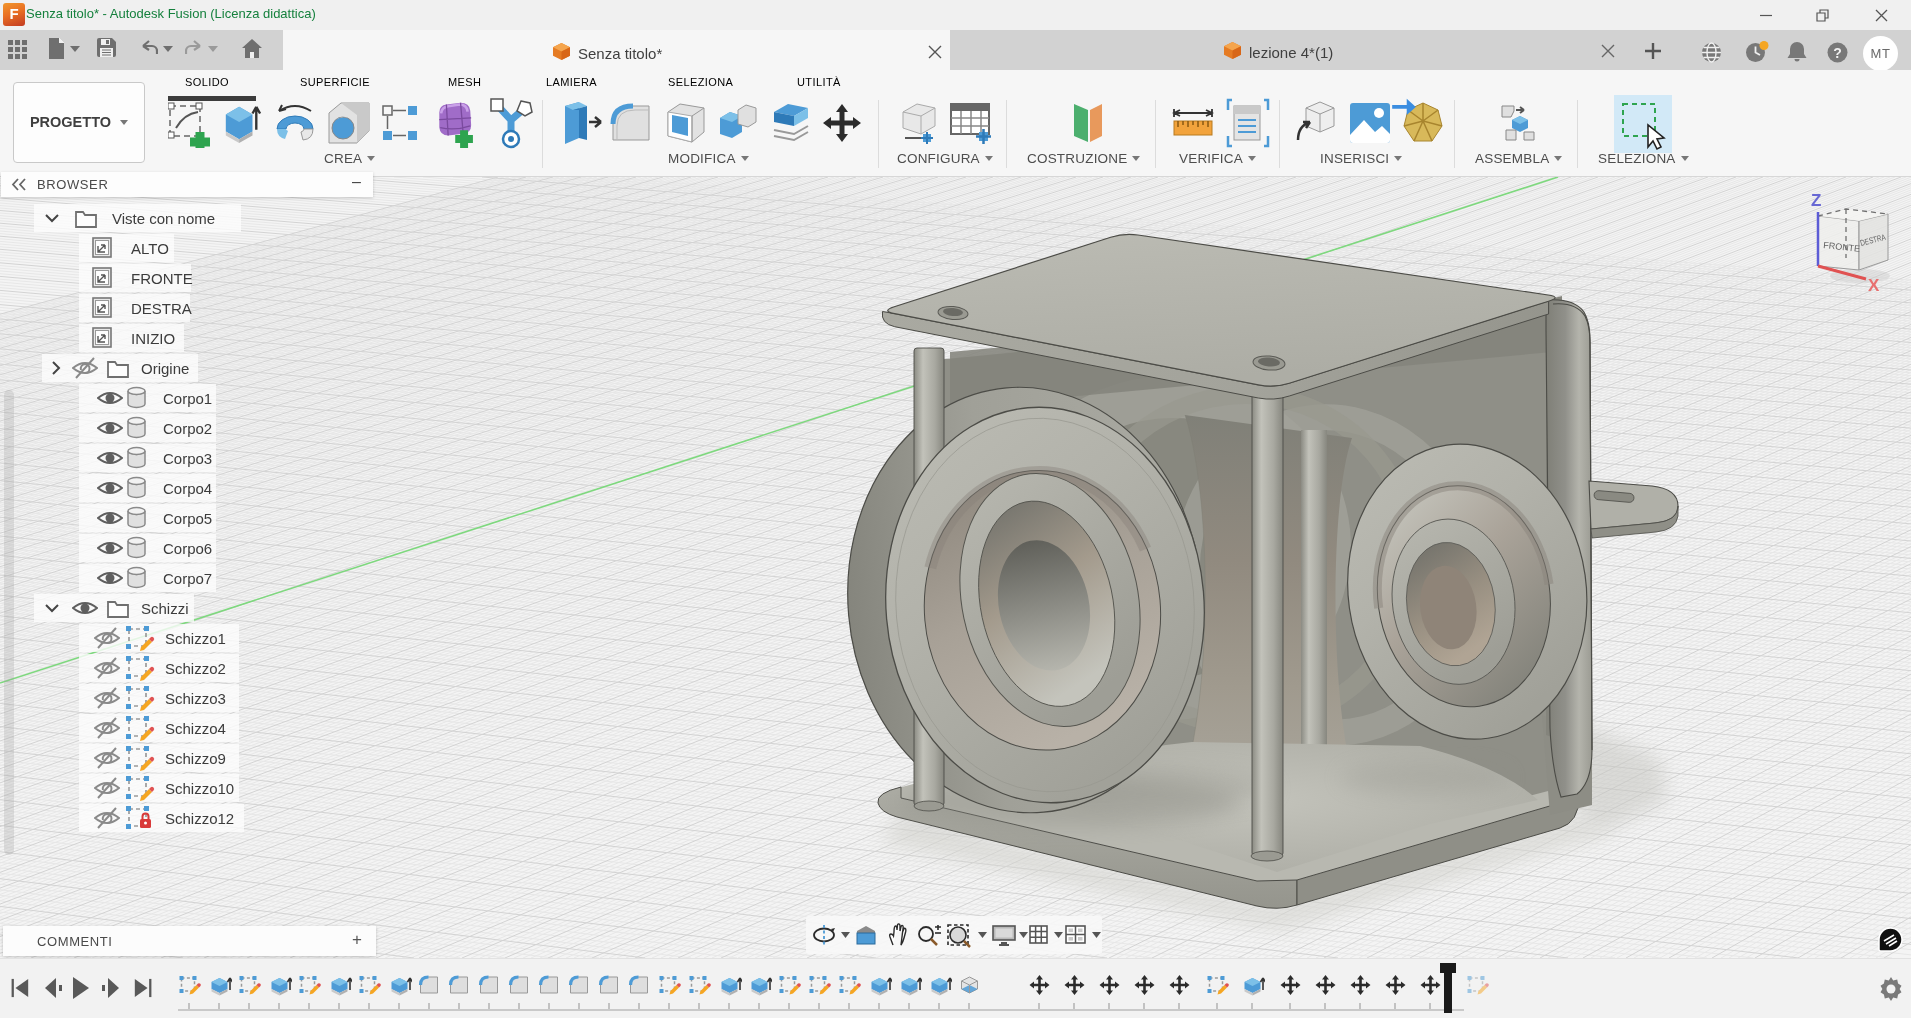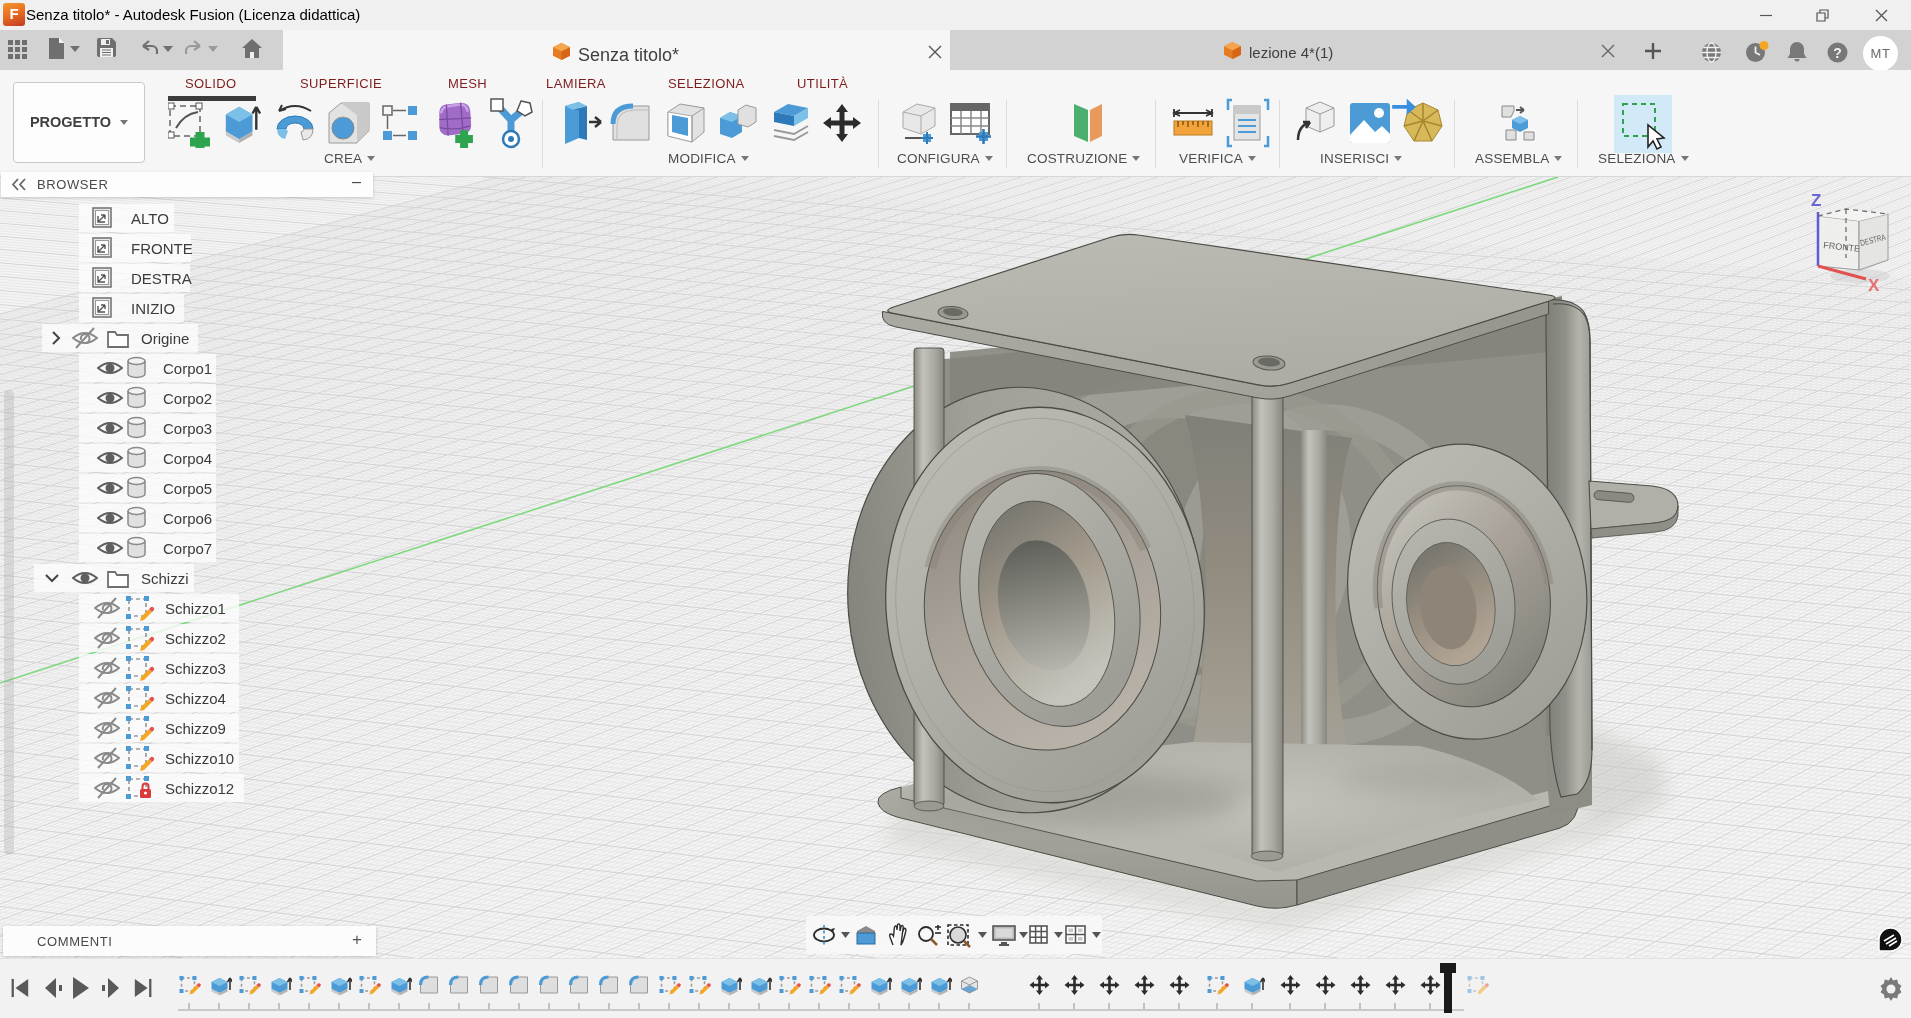--- a/index.html
+++ b/index.html
@@ -1,23 +1,23 @@
 <!DOCTYPE html>
 <html><head><meta charset="utf-8">
 <style>
 *{margin:0;padding:0;box-sizing:border-box}
 html,body{width:1911px;height:1018px;overflow:hidden;font-family:"Liberation Sans",sans-serif;background:#f3f3f3}
 #titlebar{position:absolute;left:0;top:0;width:1911px;height:30px;background:#f0f0f0}
-#titlebar .title{position:absolute;left:26px;top:6px;font-size:15px;color:#000000}
+#titlebar .title{position:absolute;left:26px;top:6px;font-size:13px;color:#15803d}
 #flogo{position:absolute;left:3px;top:3px;width:22px;height:23px;border-radius:3px;background:linear-gradient(160deg,#f1962c 0%,#e96f23 45%,#c23b22 100%);color:#fff;font-weight:bold;font-size:15px;text-align:center;line-height:22px}
 .wbtn{position:absolute;top:6px;width:18px;height:18px}
 #tabbar{position:absolute;left:0;top:30px;width:1911px;height:40px;background:#d2d2d2}
 #activetab{position:absolute;left:283px;top:30px;width:667px;height:40px;background:#f6f6f6}
 #ribbon{position:absolute;left:0;top:70px;width:1911px;height:107px;background:#f6f6f6;border-bottom:1px solid #d7d7d7}
-.rtab{position:absolute;top:76px;font-size:13px;color:#7f1d1d;letter-spacing:0.4px}
+.rtab{position:absolute;top:76px;font-size:11px;color:#000000;letter-spacing:0.4px}
 .glabel{position:absolute;top:151px;font-size:13.5px;color:#4d4d4d;letter-spacing:0.2px}
 .gsep{position:absolute;top:100px;height:68px;width:1px;background:#dcdcdc}
 .caret{display:inline-block;width:0;height:0;border-left:4px solid transparent;border-right:4px solid transparent;border-top:5px solid #777;vertical-align:2px;margin-left:5px}
 #progetto{position:absolute;left:13px;top:82px;width:132px;height:81px;background:#fdfdfd;border:1px solid #c9c9c9;border-radius:4px;font-size:14.5px;font-weight:bold;color:#3f3f3f;text-align:center;line-height:79px}
 #browser{position:absolute;left:1px;top:172px;width:372px}
 #brows{margin-top:6px}
 #bhead{height:25px;background:#fdfdfd;box-shadow:0 1px 3px rgba(0,0,0,0.18);position:relative}
 #bhead .t{position:absolute;left:36px;top:5px;font-size:13px;color:#4a4a4a;letter-spacing:0.6px}
 .trow{position:relative;height:30px;white-space:nowrap}
 .trow .bg{position:absolute;left:0;top:1px;height:28px;background:rgba(252,252,252,0.8)}
@@ -240,21 +240,21 @@
       <text x="11.5" y="16.5" font-size="14" font-weight="bold" fill="#f0f0f0" text-anchor="middle" font-family="Liberation Sans">?</text>
     </svg>
     <div style="position:absolute;left:1863px;top:36px;width:35px;height:35px;border-radius:50%;background:#fff;color:#6a6a6a;font-size:13px;text-align:center;line-height:35px;letter-spacing:0.5px">MT</div>
   </div>
 <div>
     <svg style="position:absolute;left:553px;top:43px" width="17" height="17" viewBox="0 0 17 17">
       <path d="M8.5 0L17 4.2v8.6L8.5 17 0 12.8V4.2z" fill="#e57b23"></path>
 <path d="M8.5 0L17 4.2 8.5 8.4 0 4.2z" fill="#f5a54d"></path>
 <path d="M8.5 8.4L17 4.2v8.6L8.5 17z" fill="#d86617"></path>
     </svg>
-    <div style="position:absolute;left:578px;top:45px;font-size:18px;color:#3f3f3f">Senza titolo*</div>
+    <div style="position:absolute;left:578px;top:45px;font-size:15px;color:#3f3f3f">Senza titolo*</div>
     <svg style="position:absolute;left:928px;top:45px" width="14" height="14" viewBox="0 0 14 14">
       <path d="M1 1l12 12M13 1L1 13" stroke="#555" stroke-width="1.4"></path>
     </svg>
   </div>
 <div id="toolicons">
     <svg style="position:absolute;left:8px;top:40px" width="19" height="19" viewBox="0 0 19 19">
       <rect x="0" y="0" width="5" height="5" fill="#6f6f6f"></rect>
       <rect x="7" y="0" width="5" height="5" fill="#6f6f6f"></rect>
       <rect x="14" y="0" width="5" height="5" fill="#6f6f6f"></rect>
       <rect x="0" y="7" width="5" height="5" fill="#6f6f6f"></rect>
@@ -463,20 +463,30 @@
 <div id="browser">
     <div id="bhead">
       <svg style="position:absolute;left:10px;top:6px" width="16" height="13" viewBox="0 0 16 13">
         <path d="M7 1 L2 6.5 L7 12 M14 1 L9 6.5 L14 12" stroke="#666" stroke-width="1.8" fill="none"></path>
       </svg>
       <div class="t">BROWSER</div>
       <div style="position:absolute;right:12px;top:1px;font-size:16px;color:#444">–</div>
     </div>
     <div id="brows">
       <div class="trow">
+        <div class="bg" style="left:33px;width:207px"></div>
+        <svg style="position:absolute;left:44px;top:11px" width="14" height="9" viewBox="0 0 14 9">
+          <path d="M1 1 L7 7 L13 1" stroke="#444" stroke-width="2" fill="none"></path>
+        </svg>
+        <svg style="position:absolute;left:74px;top:6px" width="22" height="19" viewBox="0 0 22 19">
+          <path d="M1 3 h7 l2 3 h11 v12 h-20 z" fill="#fdfdfd" stroke="#6f6f6f" stroke-width="1.8"></path>
+        </svg>
+        <div class="txt" style="left:111px">Viste con nome</div>
+      </div>
+      <div class="trow">
         <div class="bg" style="left:78px;width:95px"></div>
         <svg style="position:absolute;left:91px;top:4px" width="20" height="21" viewBox="0 0 20 21">
           <rect x="1" y="1" width="18" height="19" fill="#e8e8e8" stroke="#777" stroke-width="1.6"></rect>
 <rect x="3.5" y="3.5" width="13" height="14" fill="#fdfdfd" stroke="#999"></rect>
 <path d="M6 9 V15 H13 M6 15 L13 8 M13 8 v4 M13 8 h-4" stroke="#555" stroke-width="1.4" fill="none"></path>
         </svg>
         <div class="txt" style="left:130px">ALTO</div>
       </div>
       <div class="trow">
         <div class="bg" style="left:78px;width:112px"></div>

